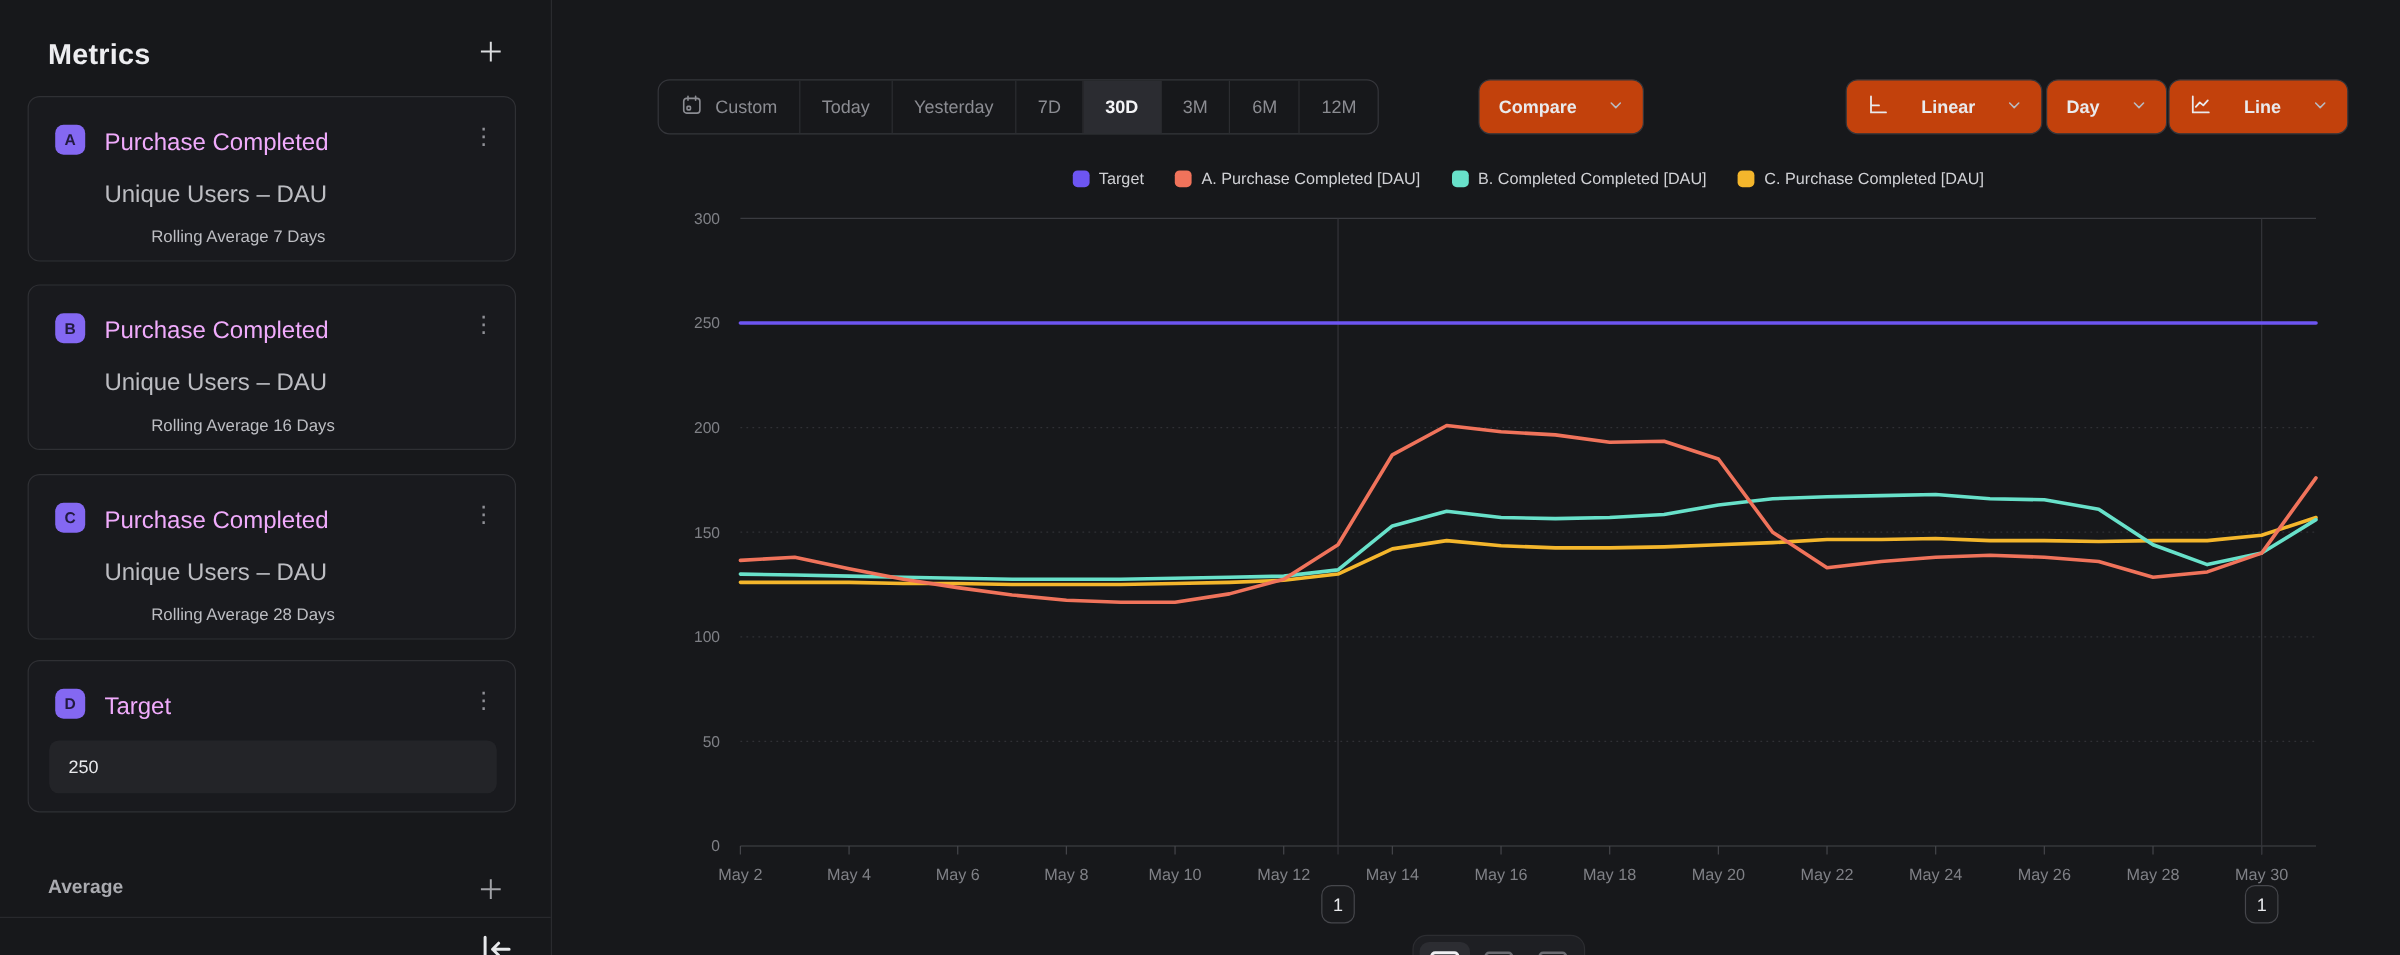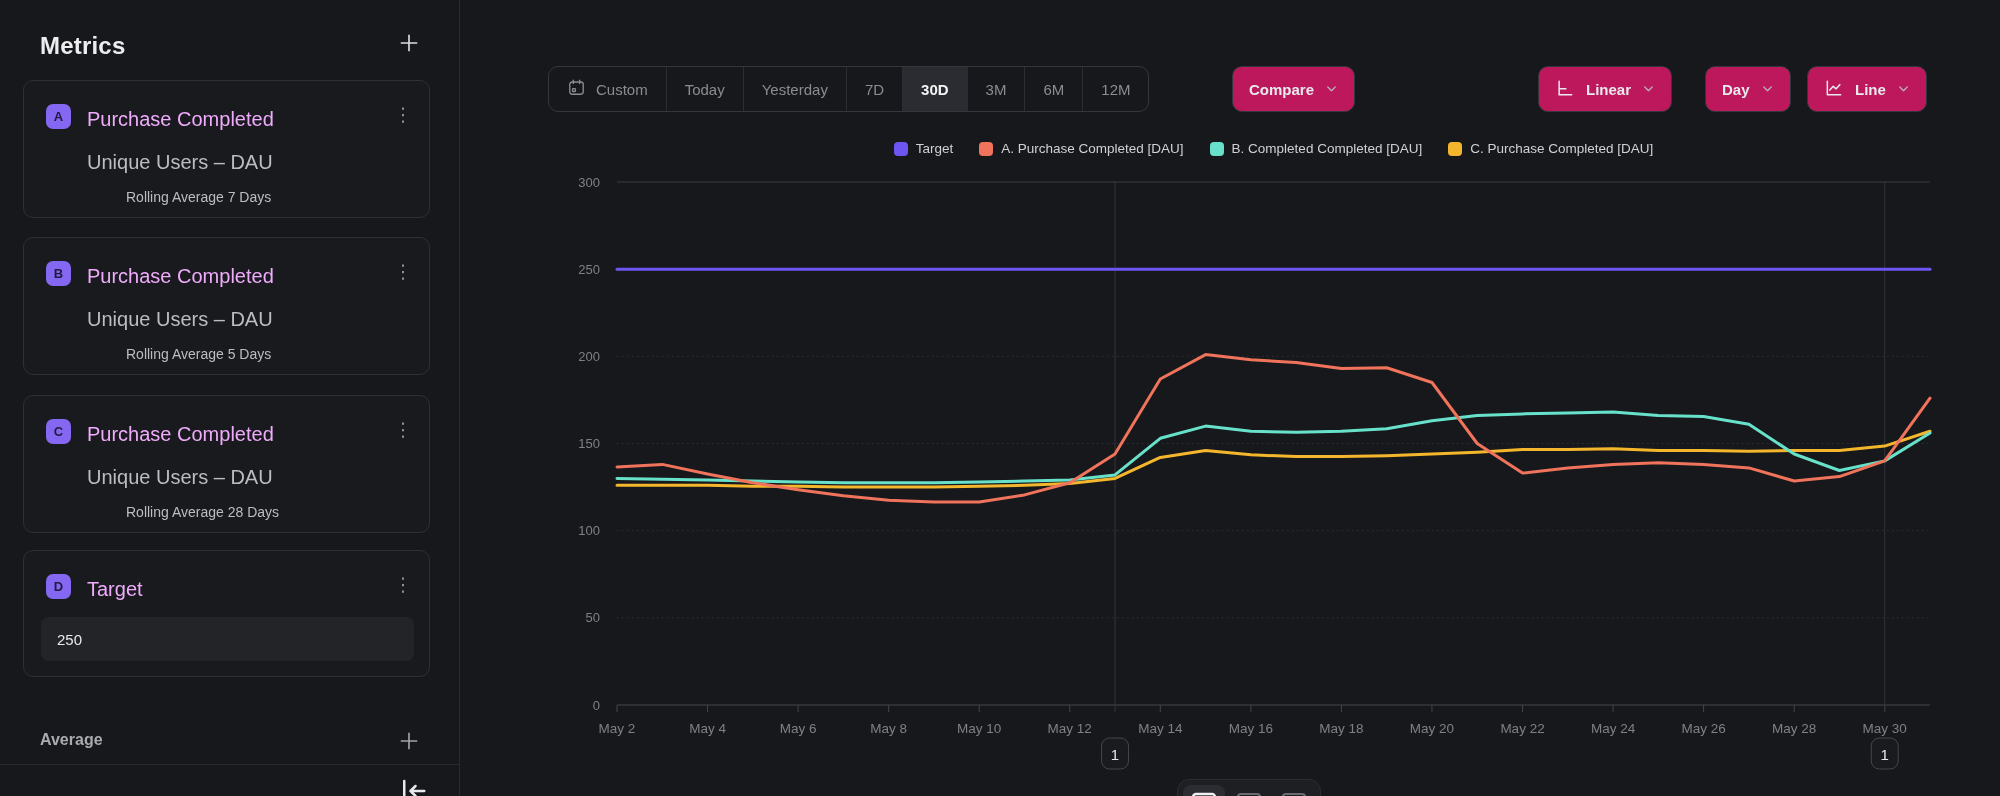--- a/index.html
+++ b/index.html
@@ -36,21 +36,21 @@
     background:#232428; border:none; border-radius:8px; color:#e8e9ec;
     font-size:15px; padding:0 16px; font-family:"Liberation Sans",sans-serif; }
   .filter-label { position:absolute; left:40px; top:731px; font-size:16px; font-weight:700; color:#aaabb0; }
   #filter-plus { right:34px; top:726px; color:#a2a3a8; }
   .sidebar-divider { position:absolute; left:0; top:764px; width:459px; height:1px; background:#28292d; }
   .collapse-btn { position:absolute; left:398px; top:776px; width:30px; height:30px;
     background:none; border:none; color:#e8e9ec; cursor:pointer; }
   
   .main { position:absolute; left:460px; top:0; width:1540px; height:676px; }
   .toolbar-btn { position:absolute; top:66px; height:46px; display:inline-flex; align-items:center;
-    gap:11px; padding:0 16px; background:#be185d; border:1px solid #35363b; border-radius:10px;
+    gap:26px; padding:0 16px; background:#c2410c; border:1px solid #35363b; border-radius:10px;
     color:#e9eaed; font-size:15px; font-weight:700; cursor:pointer; font-family:"Liberation Sans",sans-serif; }
   .toolbar-btn svg.chev { width:13px; height:13px; color:#b9bac0; }
   .toolbar-btn svg.glyph { width:20px; height:20px; color:#e9eaed; }
   .range-control { position:absolute; left:88px; top:66px; height:46px; display:flex;
     border:1px solid #35363b; border-radius:10px; overflow:hidden; background:#17181b; }
   .range-seg { display:flex; align-items:center; gap:10px; padding:0 18px; font-size:15px;
     color:#8b8c92; background:none; border:none; border-right:1px solid #2c2d31; cursor:pointer;
     font-family:"Liberation Sans",sans-serif; }
   .range-seg:last-child { border-right:none; }
   .range-seg.selected { background:#2b2c31; color:#f4f4f6; font-weight:700;text-align:right; }
@@ -99,21 +99,21 @@
       <button class="kebab"><span>⋮</span></button>
       <div class="card-row1">Unique Users – DAU</div>
       <div class="card-row2">Rolling Average 7 Days</div>
     </div>
 
     <div class="metric-card card-b">
       <div class="badge">B</div>
       <div class="card-title">Purchase Completed</div>
       <button class="kebab"><span>⋮</span></button>
       <div class="card-row1">Unique Users – DAU</div>
-      <div class="card-row2">Rolling Average 5 Days</div>
+      <div class="card-row2">Rolling Average 16 Days</div>
     </div>
 
     <div class="metric-card card-c">
       <div class="badge">C</div>
       <div class="card-title">Purchase Completed</div>
       <button class="kebab"><span>⋮</span></button>
       <div class="card-row1">Unique Users – DAU</div>
       <div class="card-row2">Rolling Average 28 Days</div>
     </div>
 

